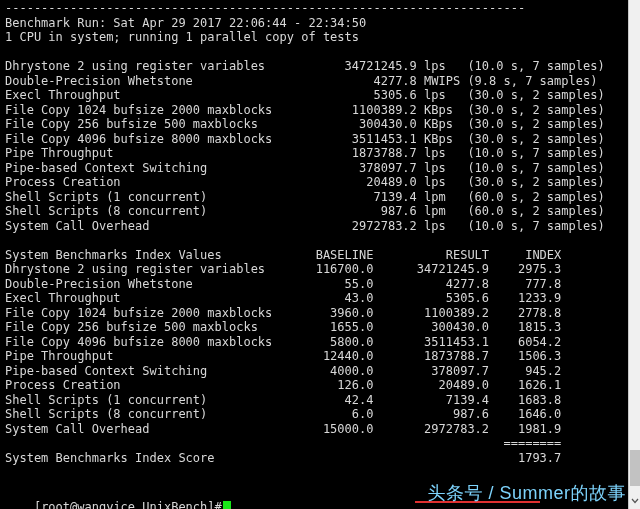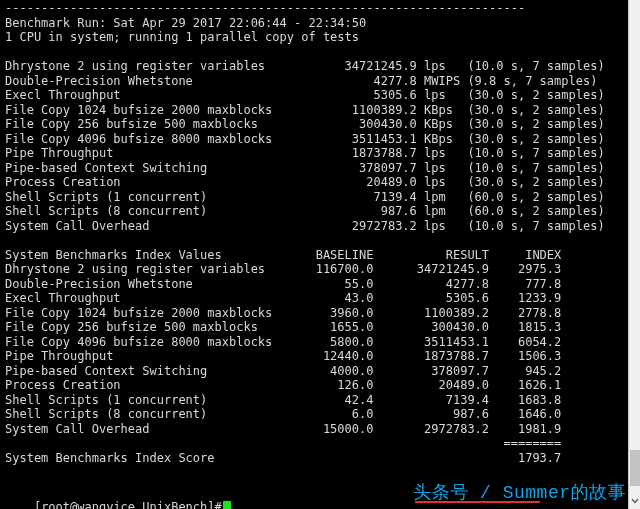--- a/index.html
+++ b/index.html
@@ -51,22 +51,22 @@
     height: 12px;
     background: #19e619;
     vertical-align: -2px;
     margin-left: 1px;
   }
   
   #watermark {
     position: absolute;
     right: 14px;
     bottom: 5px;
-    color: #0ea5e9;
-    font-family: Liberation Mono, monospace;
+    color: #7dd3fc;
+    font-family: Liberation Sans, sans-serif;
     font-size: 18px;
     line-height: 22px;
     white-space: nowrap;
     letter-spacing: 0.5px;
     margin-left: 38px;
   }
   #watermark-underline {
     position: absolute;
     right: 100px;
     bottom: 6px;

